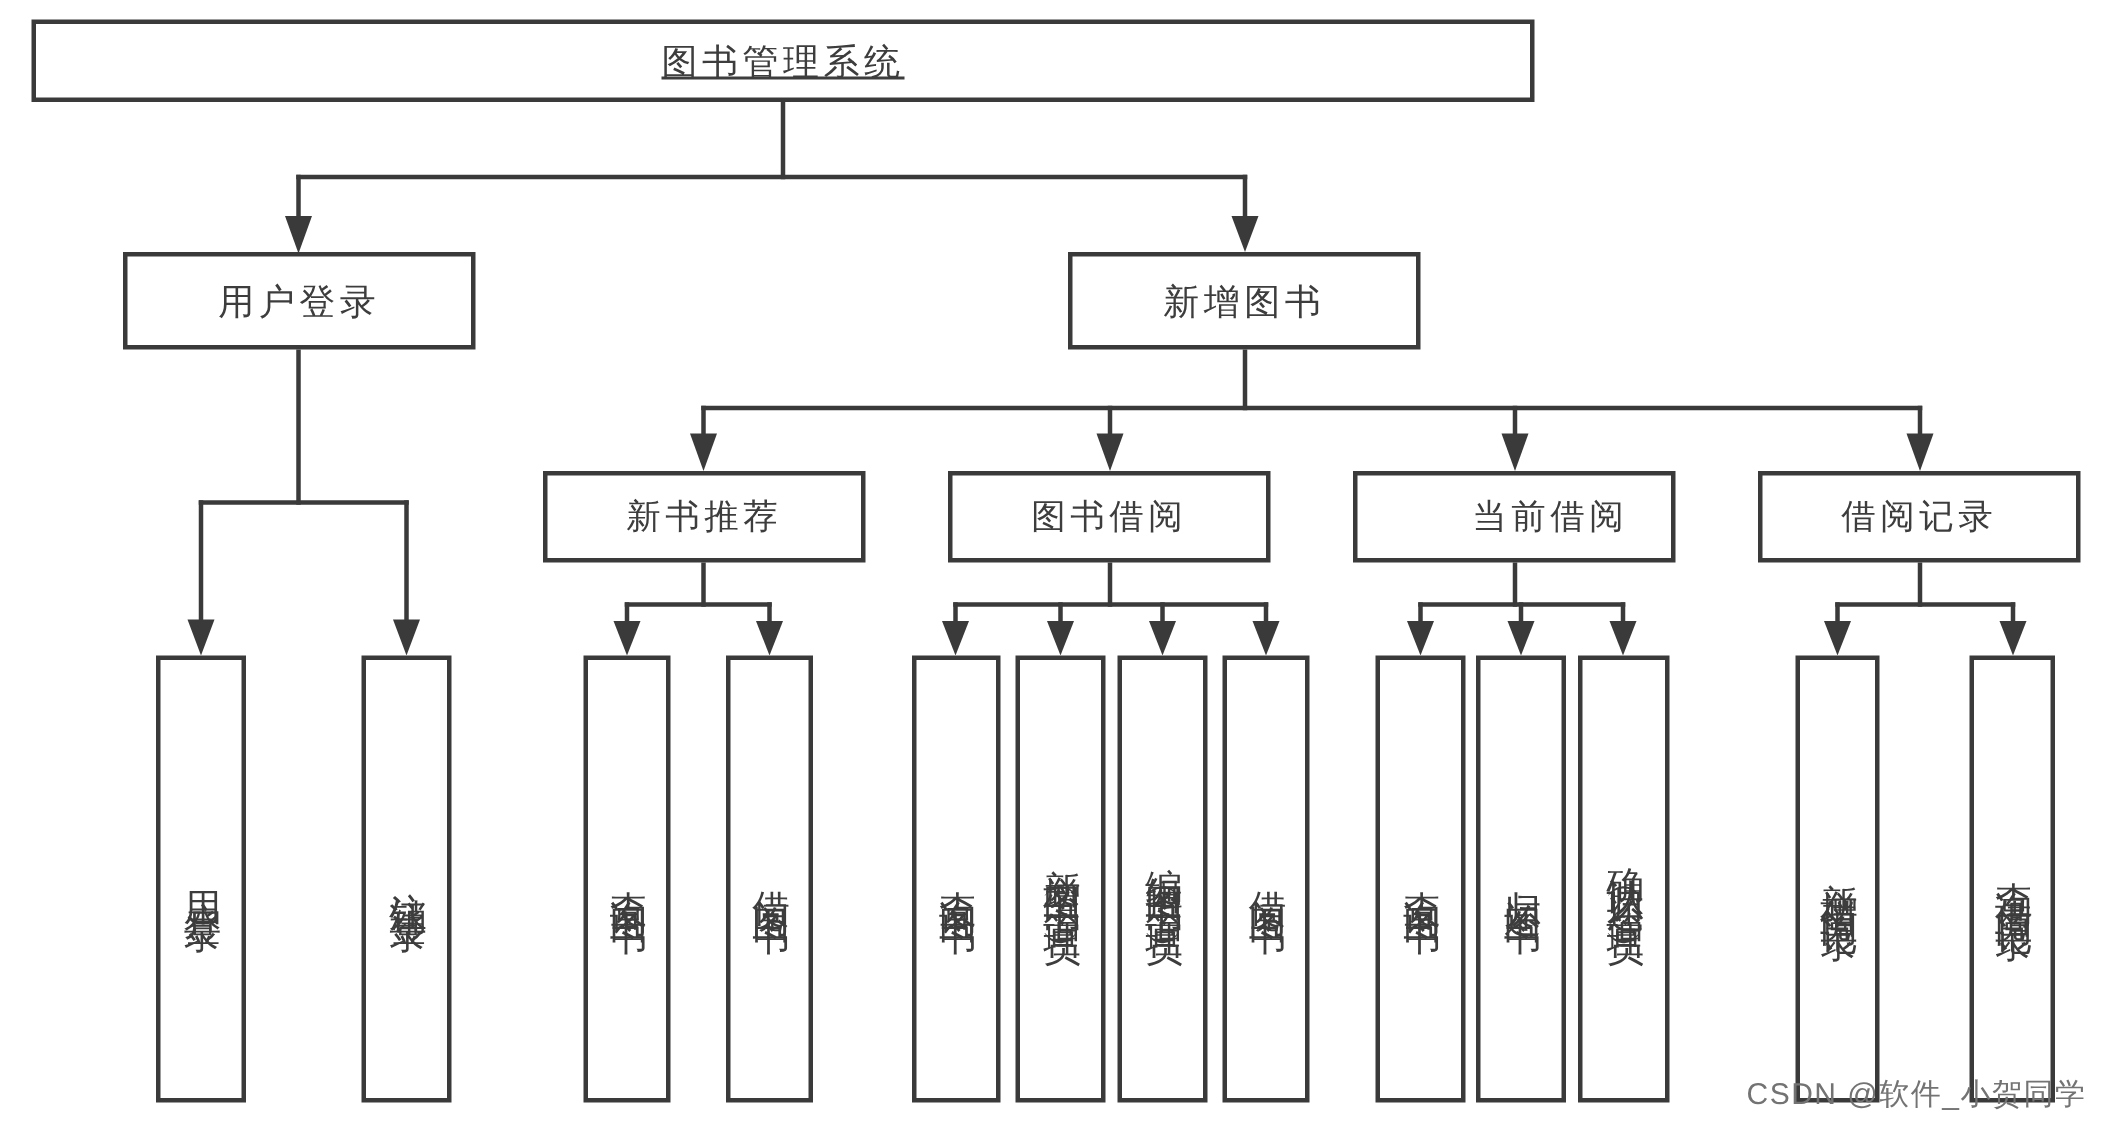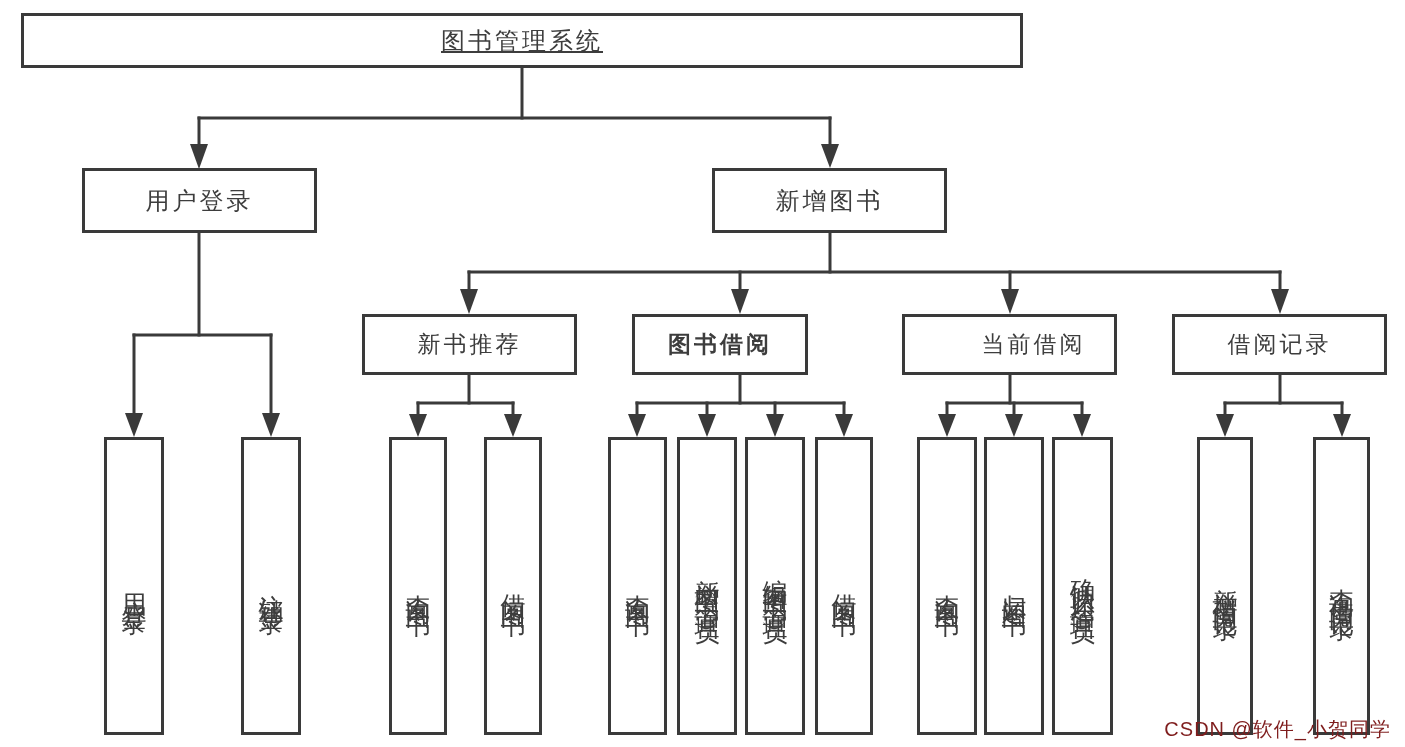--- a/index.html
+++ b/index.html
@@ -53,21 +53,21 @@
     font-size: 25px;
     letter-spacing: 6px;
     line-height: 1;
     max-height: 288px;
   }
   .watermark {
     position: absolute;
     top: 716px;
     right: 14px;
     font-size: 20px;
-    color: #7f1d1d;
+    color: #737373;
     letter-spacing: 1px;
   }
 </style>
 </head>
 <body>
 
 <div class="canvas">
 
   <svg class="connectors" viewBox="0 0 1405 747" xmlns="http://www.w3.org/2000/svg">
     <g stroke="#3a3a3a" stroke-width="3" stroke-linecap="square" fill="none">
@@ -141,21 +141,21 @@
       <polygon points="1333,414 1351,414 1342,437"></polygon>
     </g>
   </svg>
 
   <div class="node" style="left:21px; top:13px; width:1002px; height:55px;text-decoration:underline;">图书管理系统</div>
 
   <div class="node" style="left:82px; top:168px; width:235px; height:65px;">用户登录</div>
   <div class="node" style="left:712px; top:168px; width:235px; height:65px;">新增图书</div>
 
   <div class="node" style="left:362px; top:314px; width:215px; height:61px; font-size:23px;">新书推荐</div>
-  <div class="node" style="left:632px; top:314px; width:176px; height:61px; font-size:23px;font-weight:bold;">图书借阅</div>
+  <div class="node" style="left:632px; top:314px; width:215px; height:61px; font-size:23px;">图书借阅</div>
   <div class="node" style="left:902px; top:314px; width:215px; height:61px; font-size:23px;padding-left:48px;">当前借阅</div>
   <div class="node" style="left:1172px; top:314px; width:215px; height:61px; font-size:23px;">借阅记录</div>
 
   <div class="leaf" style="left:104px; width:60px;">
     <span class="vtext">用户登录</span>
   </div>
   <div class="leaf" style="left:241px; width:60px;">
     <span class="vtext">注销登录</span>
   </div>
 

